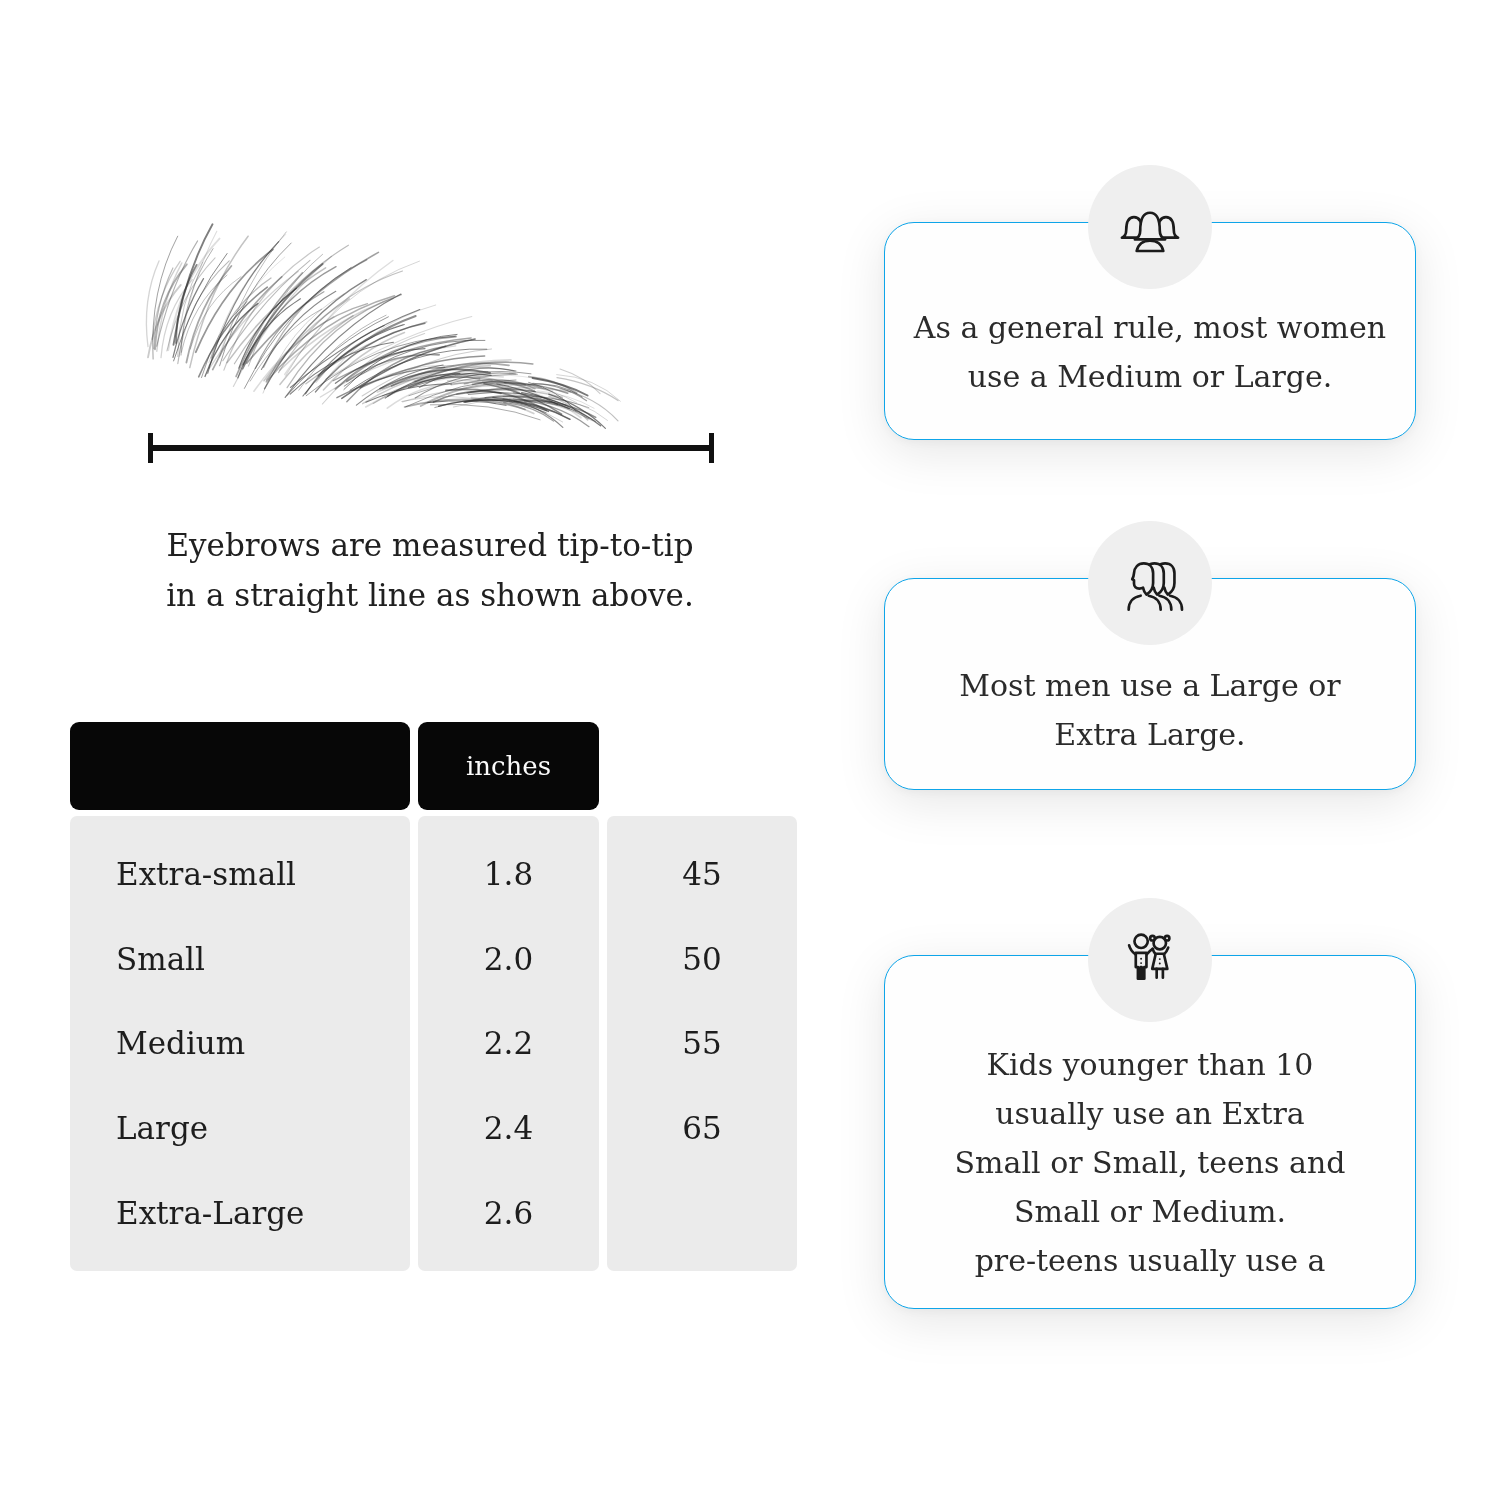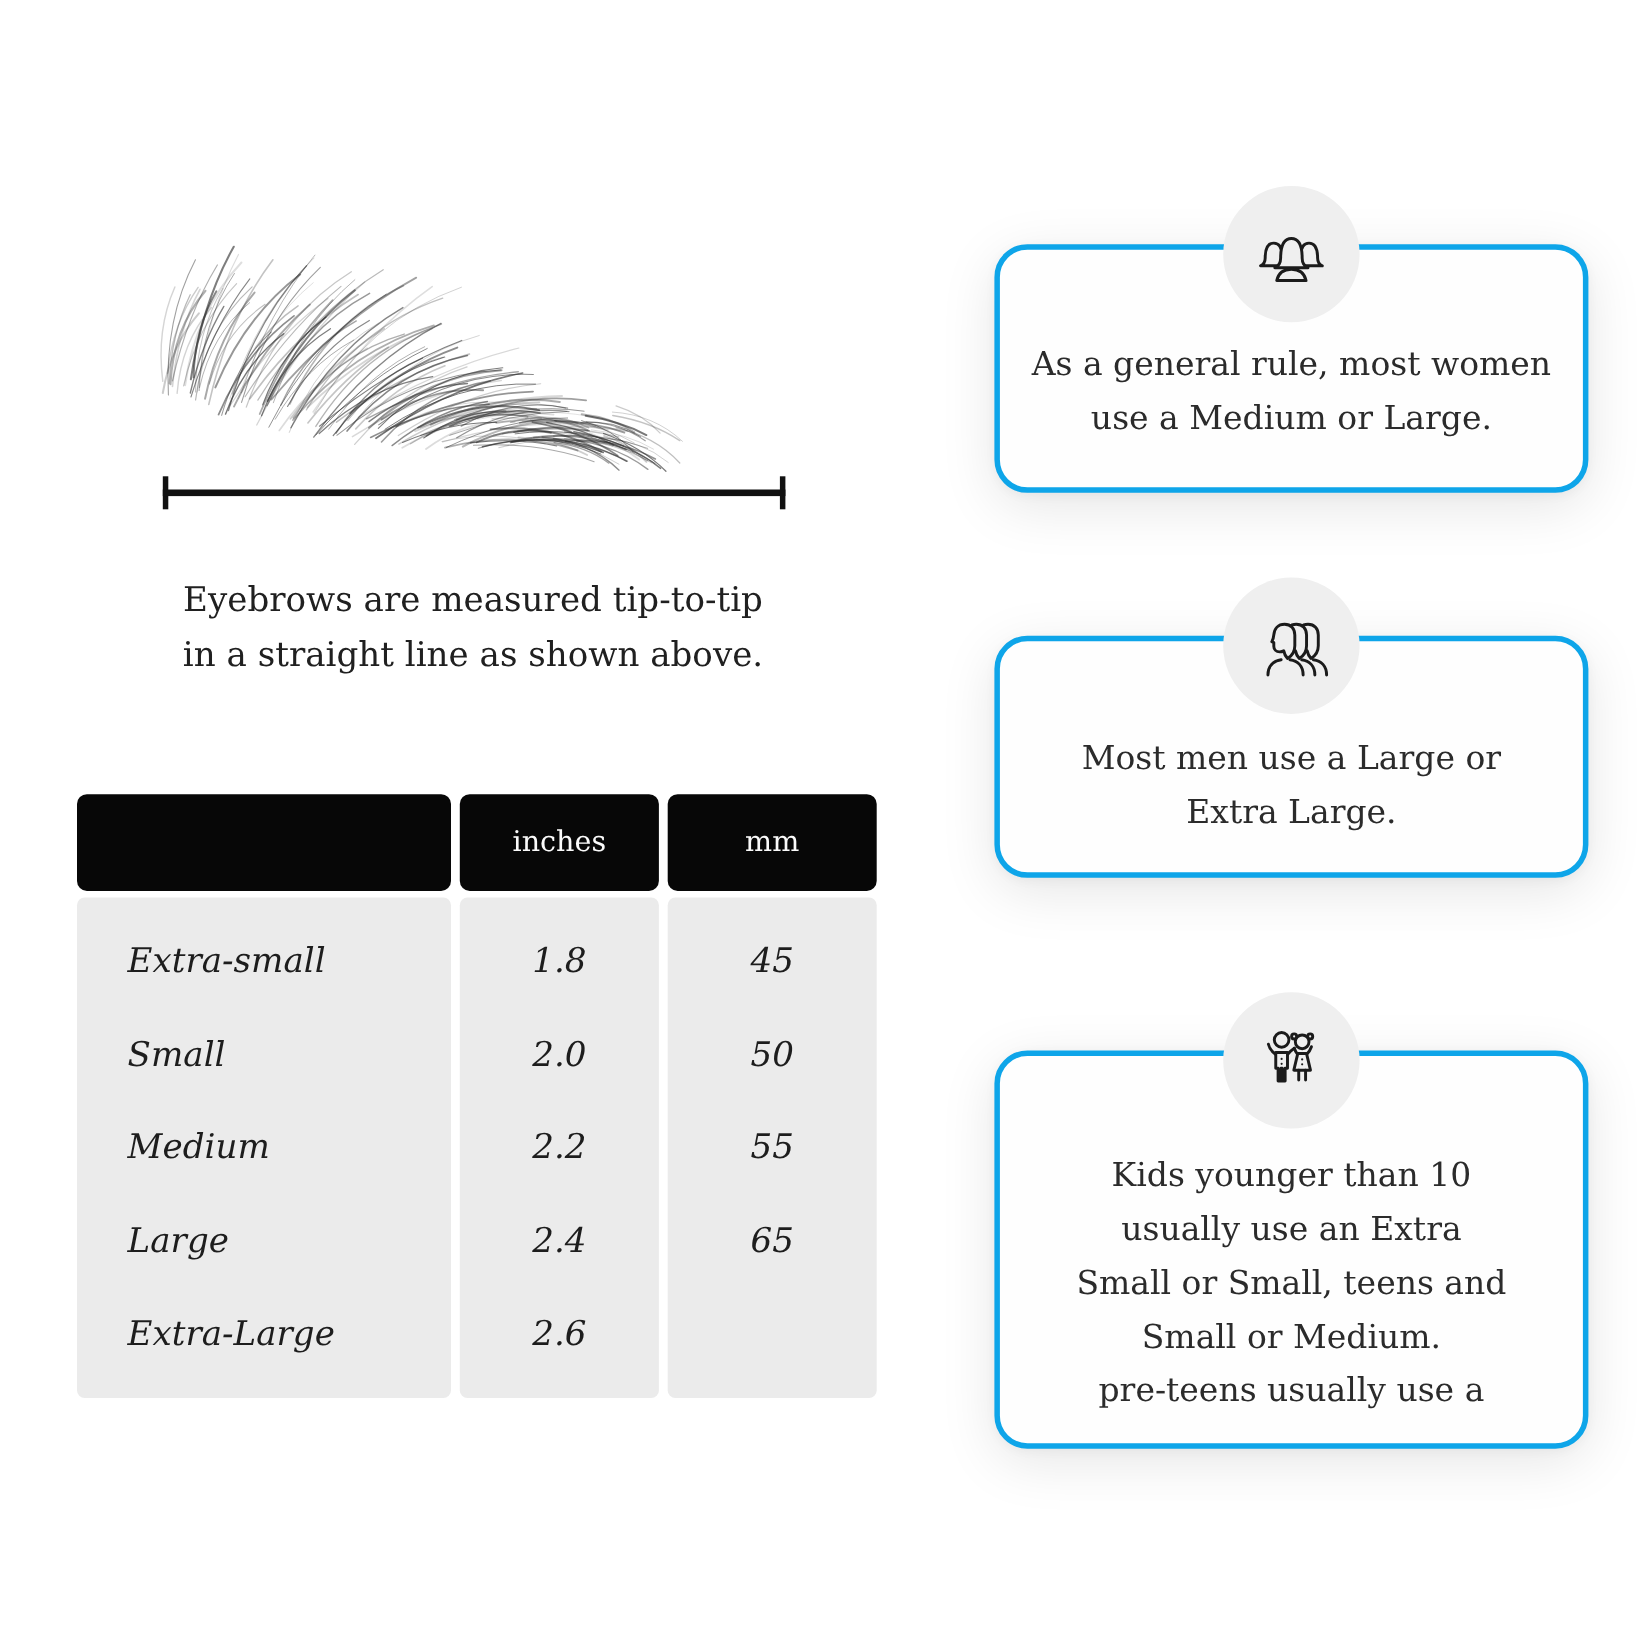--- a/index.html
+++ b/index.html
@@ -25,30 +25,30 @@
   
   .size-table{position:absolute;left:70px;top:722px;width:727px;}
   .t-head,.t-body{display:grid;grid-template-columns:340px 181px 190px;column-gap:8px;}
   .t-head .th{
     height:88px;background:#070707;border-radius:9px;color:#fafafa;
     display:flex;align-items:center;justify-content:center;font-size:26px;
   }
   .t-body{margin-top:6px;}
   .t-col{
     height:455px;background:#ebebeb;border-radius:7px;
-    display:grid;grid-template-rows:repeat(5,1fr);padding:16px 0;box-sizing:border-box;font-style:italic;
+    display:grid;grid-template-rows:repeat(5,1fr);padding:16px 0;box-sizing:border-box;
   }
   .t-cell{display:flex;align-items:center;font-size:31px;color:#1d1d1d;}
   .t-col.names .t-cell{justify-content:flex-start;padding-left:46px;}
   .t-col.nums .t-cell{justify-content:center;}
 
   
   .card{
-    position:absolute;left:904px;width:530px;background:#fefefe;
-    border-radius:30px;border:5px solid #0ea5e9;
+    position:absolute;left:884px;width:530px;background:#fefefe;
+    border-radius:30px;border:1px solid #0ea5e9;
     box-shadow:0 12px 50px rgba(0,0,0,0.10),0 2px 10px rgba(0,0,0,0.04);
   }
   .card .badge{
     position:absolute;left:50%;transform:translateX(-50%);top:-58px;
     width:124px;height:124px;border-radius:50%;background:#efefef;
     display:flex;align-items:center;justify-content:center;
   }
   .card .card-text{
     margin-top:0;text-align:center;font-size:30px;line-height:49px;color:#2b2b2b;
   }
@@ -252,21 +252,20 @@
 
   <div class="caption">
     <div>Eyebrows are measured tip-to-tip</div>
     <div>in a straight line as shown above.</div>
   </div>
 
   <div class="size-table">
     <div class="t-head">
       <div class="th"></div>
       <div class="th">inches</div>
-      <div class="th">mm</div>
     </div>
     <div class="t-body">
       <div class="t-col names">
         <div class="t-cell">Extra-small</div>
         <div class="t-cell">Small</div>
         <div class="t-cell">Medium</div>
         <div class="t-cell">Large</div>
         <div class="t-cell">Extra-Large</div>
       </div>
       <div class="t-col nums">

